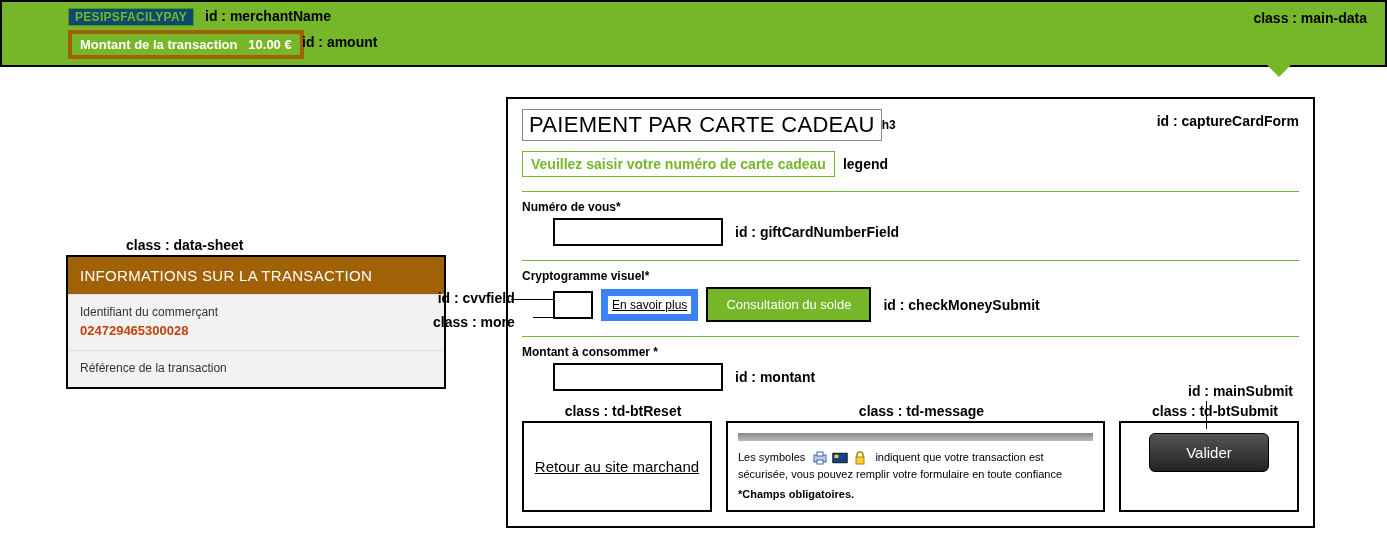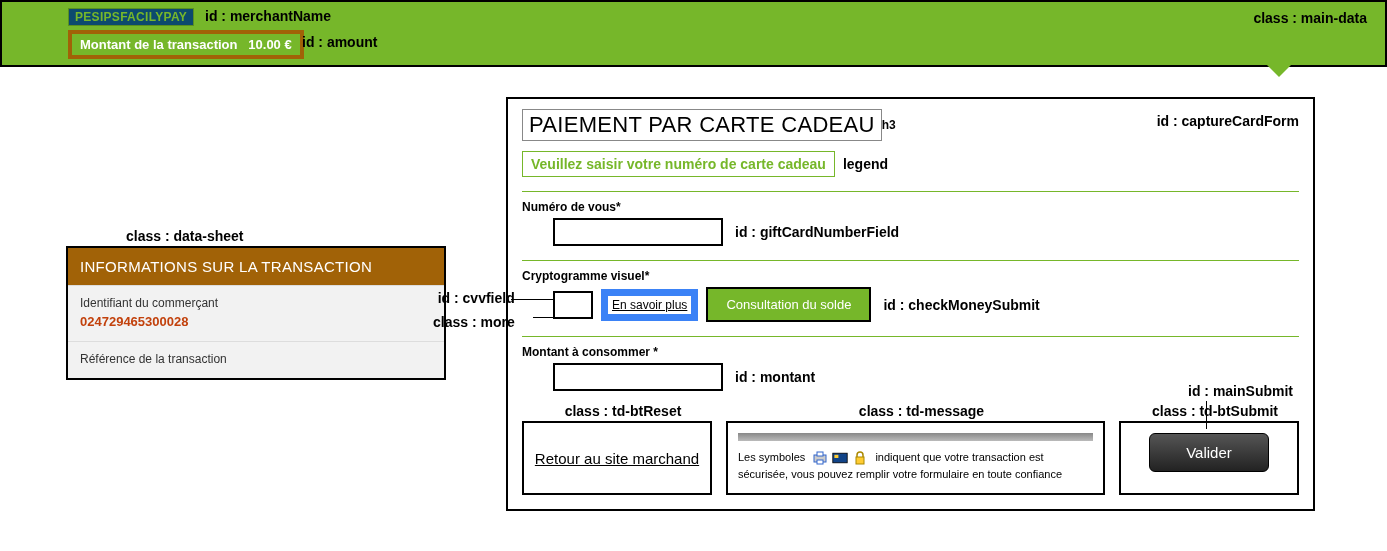--- a/index.html
+++ b/index.html
@@ -249,20 +249,21 @@
                   <rect x="1" y="1" width="18" height="12" fill="#114488" stroke="#000"></rect>
                   <rect x="3" y="3" width="5" height="4" fill="#ffcc33"></rect>
                 </svg>
             <svg class="icon-glyph" viewBox="0 0 14 14">
                   <rect x="3" y="6" width="8" height="7" fill="#ffcc33" stroke="#aa8800"></rect>
                   <path d="M4 6 V4 a3 3 0 0 1 6 0 V6" fill="none" stroke="#aa8800" stroke-width="1.5"></path>
                 </svg>
           </span>
           <span>indiquent que votre transaction est sécurisée, vous pouvez remplir votre formulaire en toute confiance</span>
         </div>
+        <div class="msg-mandatory">*Champs obligatoires.</div>
       </div>
       <div class="bottom-col col-submit">
         <span class="bottom-ann">class : td-btSubmit</span>
         <span class="annot-mainsubmit">id : mainSubmit</span>
         <div class="submit-line"></div>
         <button class="btn-dark">Valider</button>
       </div>
     </div>
 
   </div>

